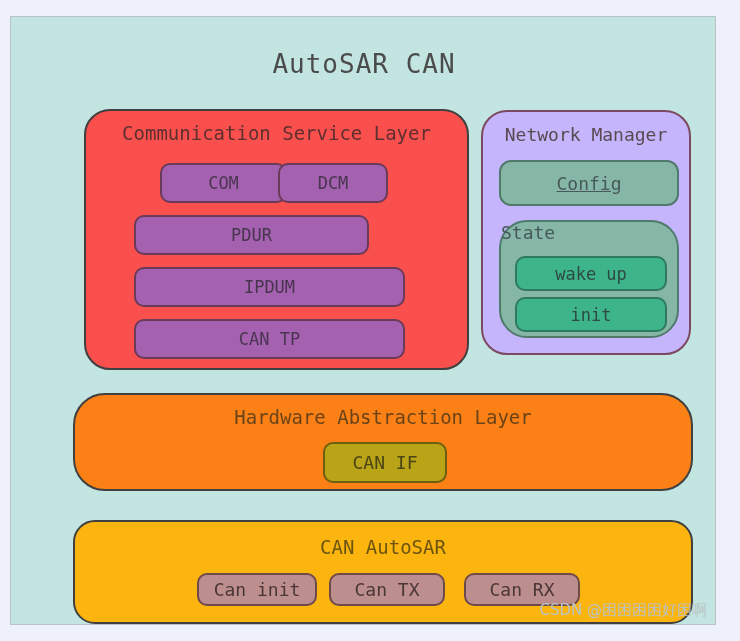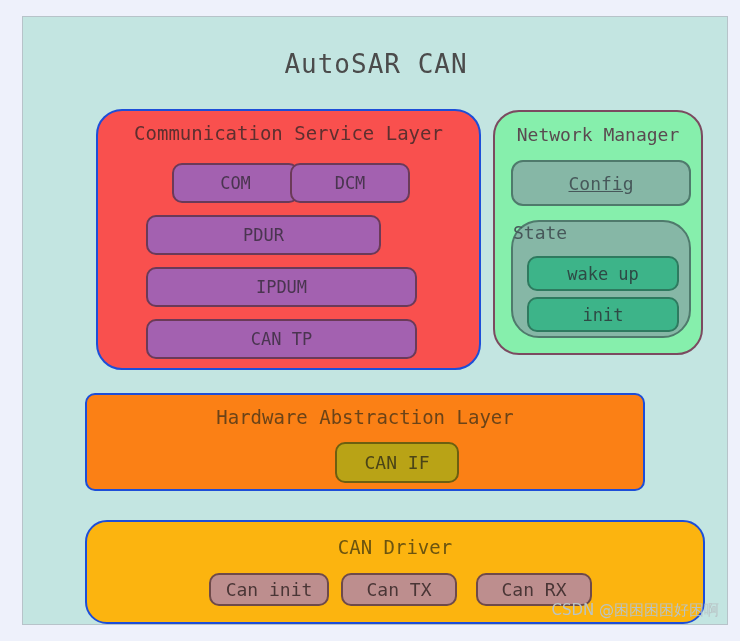--- a/index.html
+++ b/index.html
@@ -9,21 +9,21 @@
   }
   body {
     width: 740px;
     height: 641px;
     overflow: hidden;
     font-family: "DejaVu Sans Mono", "Liberation Mono", monospace;
   }
 
   #canvas {
     position: absolute;
-    left: 22px;
+    left: 10px;
     top: 16px;
     width: 706px;
     height: 609px;
     background: #c3e5e1;
     border: 1px solid #b7c3c9;
     box-sizing: border-box;
   }
 
   
   #diagram-title {
@@ -35,21 +35,21 @@
     font-size: 26px;
     color: #4b4b4b;
     letter-spacing: 1px;
   }
 
   
   .blk {
     position: absolute;
     box-sizing: border-box;
     border-radius: 18px;
-    border: 2px solid #1d4ed8;
+    border: 2px solid #404040;
     display: flex;
     align-items: center;
     justify-content: center;
   }
   .blk > .hdr {
     position: absolute;
     top: 6px;
     left: 0;
     width: 100%;
     text-align: center;
@@ -75,32 +75,32 @@
     border: 2px solid #6b3a58;
     border-radius: 10px;
     display: flex;
     align-items: center;
     justify-content: center;
     font-size: 17px;
     color: #4a3550;
     height: 40px;
   }
   #item-com  { left: 48px;  top: 52px;  width: 127px; margin-left: 26px; }
-  #item-dcm  { left: 192px; top: 52px;  width: 120px; }
+  #item-dcm  { left: 192px; top: 52px;  width: 110px; }
   #item-pdur { left: 48px;  top: 104px; width: 235px; }
   #item-ipdum{ left: 48px;  top: 156px; width: 271px; }
   #item-cantp{ left: 48px;  top: 208px; width: 271px; }
 
   
   #network-manager {
     left: 470px;
     top: 93px;
     width: 210px;
     height: 245px;
-    background: #86efac;
+    background: #c4b5fd;
     border-radius: 26px;
     border: 2px solid #7b4a60;
   }
   #network-manager > .hdr { top: 12px; font-size: 18px; color: #5a4a50; }
 
   .nm-green {
     position: absolute;
     box-sizing: border-box;
     background: #86b7a6;
     border: 2px solid #4f7a6c;
@@ -130,24 +130,24 @@
     left: 14px;
     width: 152px;
   }
   #state-wakeup { top: 34px; }
   #state-sleep  { top: 75px; }
 
   
   #hal-layer {
     left: 62px;
     top: 376px;
-    width: 560px;
+    width: 620px;
     height: 98px;
     background: #fb8015;
-    border-radius: 10px;
+    border-radius: 32px;
   }
   #hal-layer > .hdr { top: 11px; font-size: 19px; color: #6b4318; }
   #item-canif {
     position: absolute;
     box-sizing: border-box;
     left: 248px;
     top: 47px;
     width: 124px;
     height: 41px;
     background: #b9a316;
@@ -225,20 +225,20 @@
       <div id="state-sleep" class="state-item">init</div>
     </div>
   </div>
 
   <div id="hal-layer" class="blk">
     <div class="hdr">Hardware Abstraction Layer</div>
     <div id="item-canif">CAN IF</div>
   </div>
 
   <div id="can-driver" class="blk">
-    <div class="hdr">CAN Driver</div>
+    <div class="hdr">CAN AutoSAR</div>
     <div id="drv-init" class="driver-item">Can init</div>
     <div id="drv-tx" class="driver-item">Can TX</div>
     <div id="drv-rx" class="driver-item">Can RX</div>
   </div>
 
   <div id="watermark">CSDN @困困困困好困啊</div>
 </div>
 
 </body></html>

